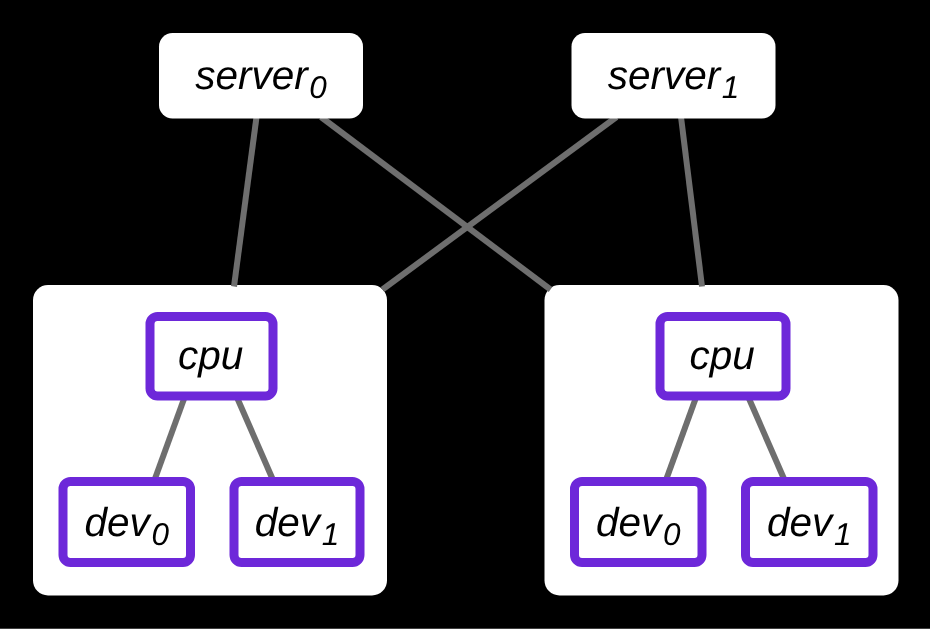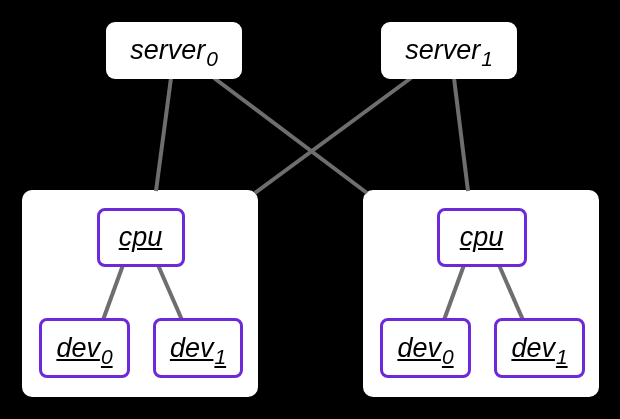--- a/index.html
+++ b/index.html
@@ -54,23 +54,22 @@
     top: 8px;
     margin-left: 1px;
   }
   .server {
     border-radius: 9px;
   }
   #server0 { left: 106px; top: 22px; width: 136px; height: 57px; }
   #server1 { left: 381px; top: 22px; width: 136px; height: 57px; }
 
   .inner {
-    border: 3px solid #6d28d9;
+    border: 6px solid #6d28d9;
     border-radius: 8px;
-    text-decoration: underline;
   }
   #cpu0  { left: 97px;  top: 208px; width: 88px; height: 59px; }
   #cpu1  { left: 437px; top: 208px; width: 90px; height: 59px; }
   #dev00 { left: 39px;  top: 318px; width: 91px; height: 60px; }
   #dev01 { left: 153px; top: 318px; width: 90px; height: 60px; }
   #dev10 { left: 380px; top: 318px; width: 91px; height: 60px; }
   #dev11 { left: 494px; top: 318px; width: 91px; height: 60px; }
 </style>
 </head>
 <body>

